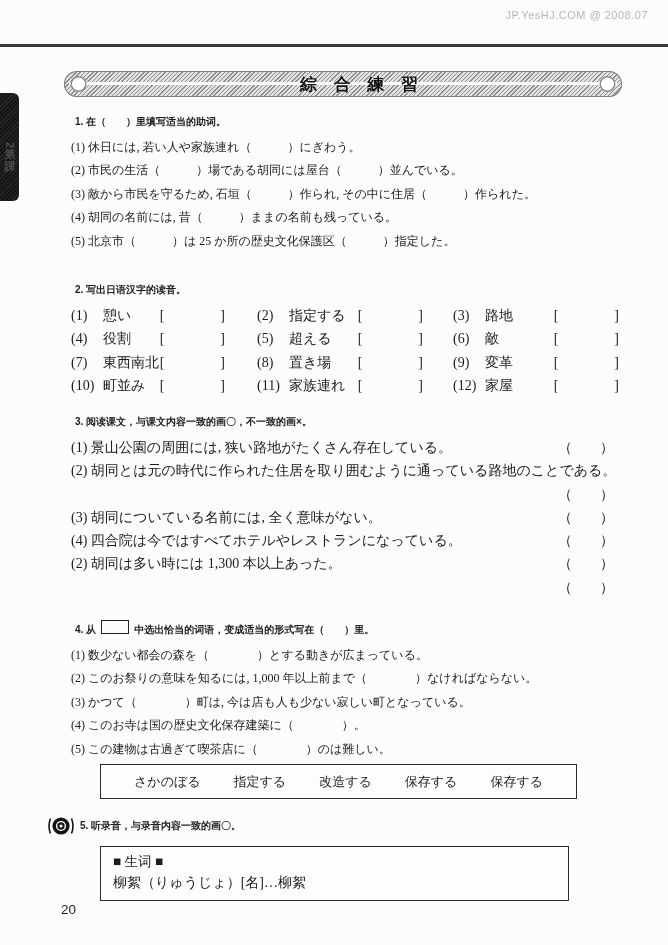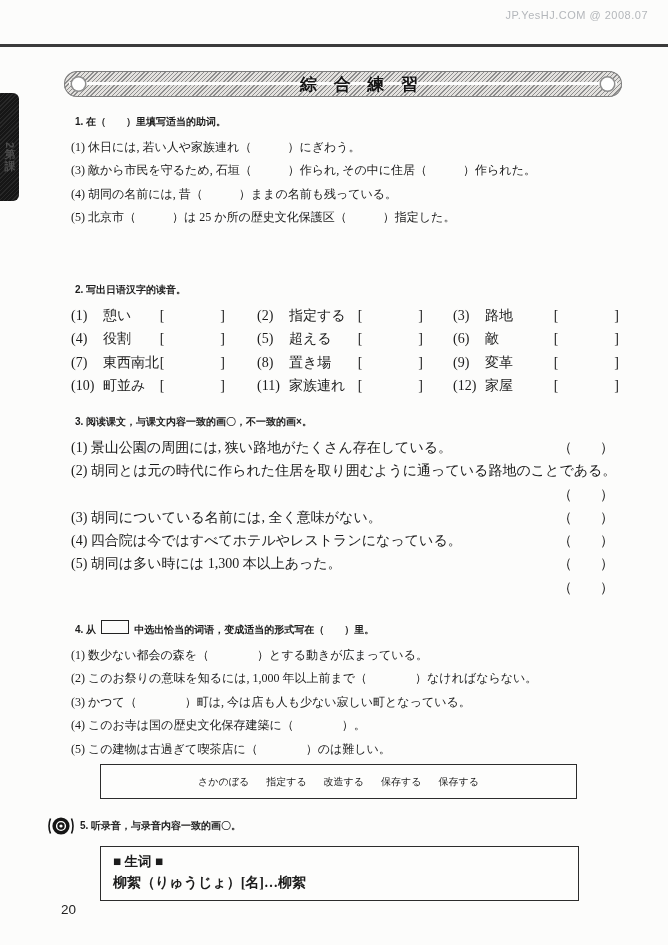--- a/index.html
+++ b/index.html
@@ -70,29 +70,29 @@
   .q-row{display:flex;align-items:baseline;font-size:14px;line-height:23.3px;padding-left:9px;}
   .q-text{white-space:nowrap;flex:0 0 auto;}
   .q-ans{margin-left:auto;white-space:nowrap;flex:0 0 auto;}
   
   .inline-box{
     display:inline-block;width:26px;height:12px;border:1.5px solid #222;
     vertical-align:-1px;margin:0 5px;background:#fcfcfb;
   }
   .word-box{
     margin:3px 0 0 38px;width:475px;height:33px;border:1.5px solid #2c2c2c;
-    display:flex;align-items:center;justify-content:center;gap:17px;
-    font-size:10px;background:#fdfdfc;
+    display:flex;align-items:center;justify-content:center;gap:33px;
+    font-size:13px;background:#fdfdfc;
   }
   
   .s5-head{display:flex;align-items:flex-start;}
   .cd-icon{flex:0 0 auto;margin:-2px 4px 0 -16px;}
   .vocab-box{
     margin:6px 0 0 38px;width:451px;border:1.5px solid #2c2c2c;
-    padding:5px 14px 7px 12px;background:#fdfdfc;font-weight:bold;
+    padding:5px 4px 7px 12px;background:#fdfdfc;
   }
   .vocab-header{font-size:13.5px;line-height:20px;}
   .vocab-line{font-size:14px;line-height:21px;}
   .page-num{
     position:absolute;left:61px;top:902px;
     font-family:"Liberation Sans", sans-serif;font-size:13.5px;color:#222;
   }
 </style>
 </head>
 <body>
@@ -108,20 +108,21 @@
 
   <div class="banner">
     <span class="dot left"></span>
     <span class="dot right"></span>
     <div class="banner-title">綜 合 練 習</div>
   </div>
 
   <section id="s1" class="sec">
     <div class="sec-title">1. 在（　　）里填写适当的助词。</div>
     <div class="item">(1) 休日には, 若い人や家族連れ（　　　）にぎわう。</div>
+    <div class="item">(2) 市民の生活（　　　）場である胡同には屋台（　　　）並んでいる。</div>
     <div class="item">(3) 敵から市民を守るため, 石垣（　　　）作られ, その中に住居（　　　）作られた。</div>
     <div class="item">(4) 胡同の名前には, 昔（　　　）ままの名前も残っている。</div>
     <div class="item">(5) 北京市（　　　）は 25 か所の歴史文化保護区（　　　）指定した。</div>
   </section>
 
   <section id="s2" class="sec">
     <div class="sec-title">2. 写出日语汉字的读音。</div>
     <div class="s2-grid">
       <div class="cell">
           <span class="num">(1)</span>
@@ -200,21 +201,21 @@
       </div>
     <div class="q-row">
         <span class="q-text">(3) 胡同についている名前には, 全く意味がない。</span>
         <span class="q-ans">（　　）</span>
       </div>
     <div class="q-row">
         <span class="q-text">(4) 四合院は今ではすべてホテルやレストランになっている。</span>
         <span class="q-ans">（　　）</span>
       </div>
     <div class="q-row">
-        <span class="q-text">(5) 胡同は多い時には 1,300 本以上あった。</span>
+        <span class="q-text">(2) 胡同は多い時には 1,300 本以上あった。</span>
         <span class="q-ans">（　　）</span>
       </div>
     <div class="q-row">
         <span class="q-ans">（　　）</span>
       </div>
   </section>
 
   <section id="s4" class="sec">
     <div class="sec-title">
       <span>4. 从</span><span class="inline-box"></span><span>中选出恰当的词语，变成适当的形式写在（　　）里。</span>

